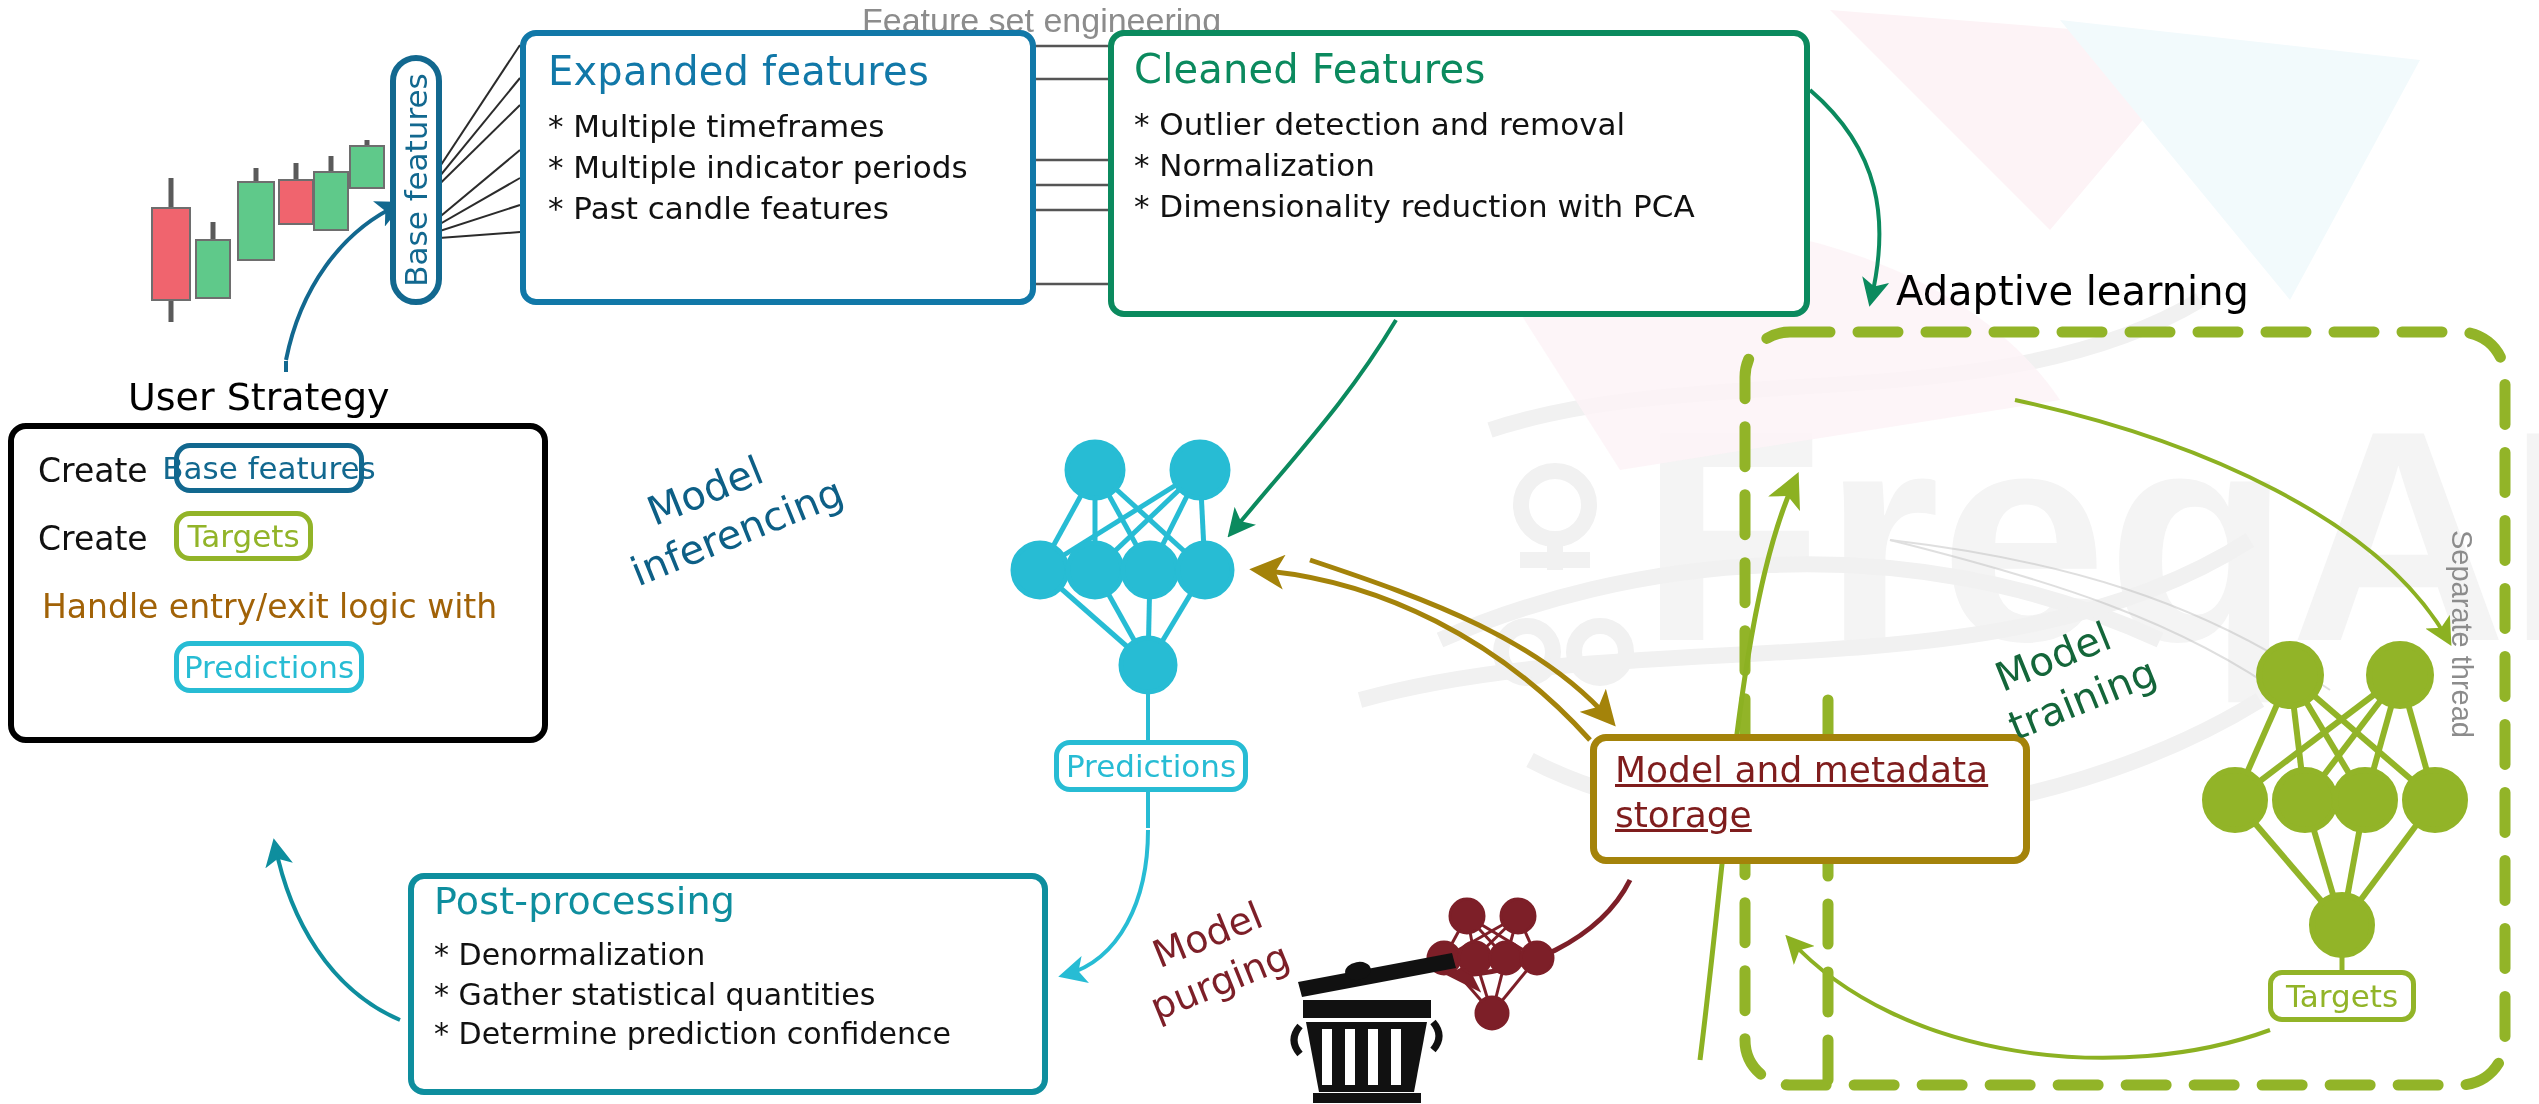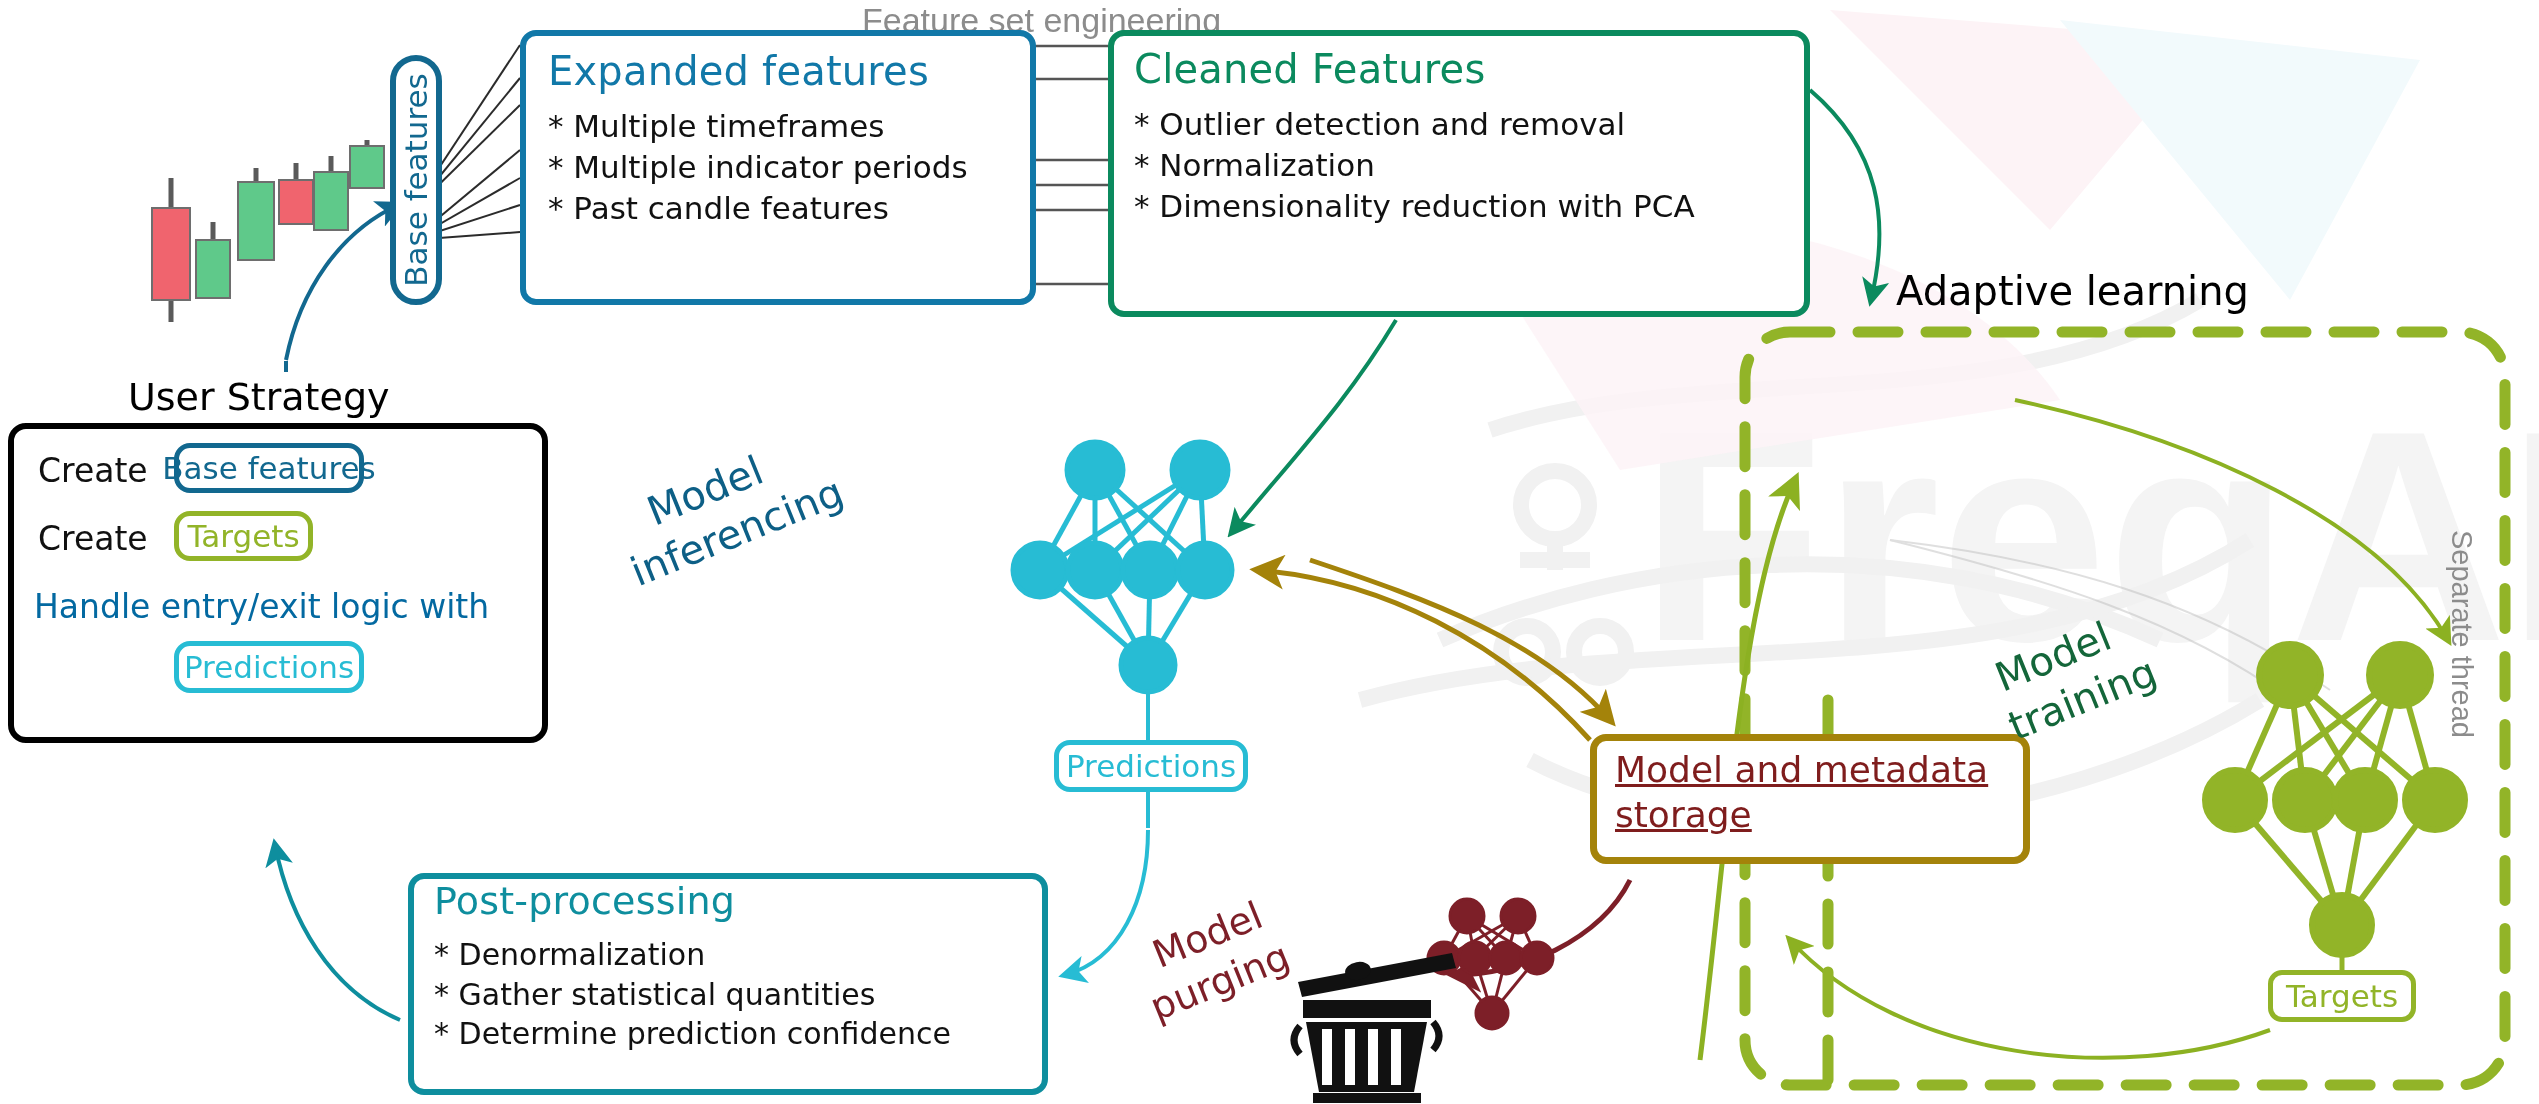--- a/index.html
+++ b/index.html
@@ -394,21 +394,21 @@
         <span class="c-steelblue" style="font-size:31px;">Base features</span>
       </div>
 
       <div class="lbl" style="left:24px;top:90px;font-size:33px;color:#111;">
         <span>Create</span>
       </div>
       <div class="pill" style="left:160px;top:82px;width:139px;height:50px;border:5px solid #92b428;border-radius:16px;">
         <span class="c-olive" style="font-size:31px;">Targets</span>
       </div>
 
-      <div class="lbl" style="left:20px;top:158px;font-size:33px;color:#0369a1;">
+      <div class="lbl" style="left:28px;top:158px;font-size:33px;color:#a16207;">
         <span>Handle entry/exit logic with</span>
       </div>
       <div class="pill" style="left:160px;top:212px;width:190px;height:52px;border:5px solid #27bcd4;border-radius:16px;">
         <span class="c-cyan" style="font-size:31px;">Predictions</span>
       </div>
     </div>
   </div>
 
   <div class="lbl c-darkblue" style="left:640px;top:490px;font-size:40px;transform:rotate(-22deg);transform-origin:left top;line-height:1.25;">
     <div>Model</div>

